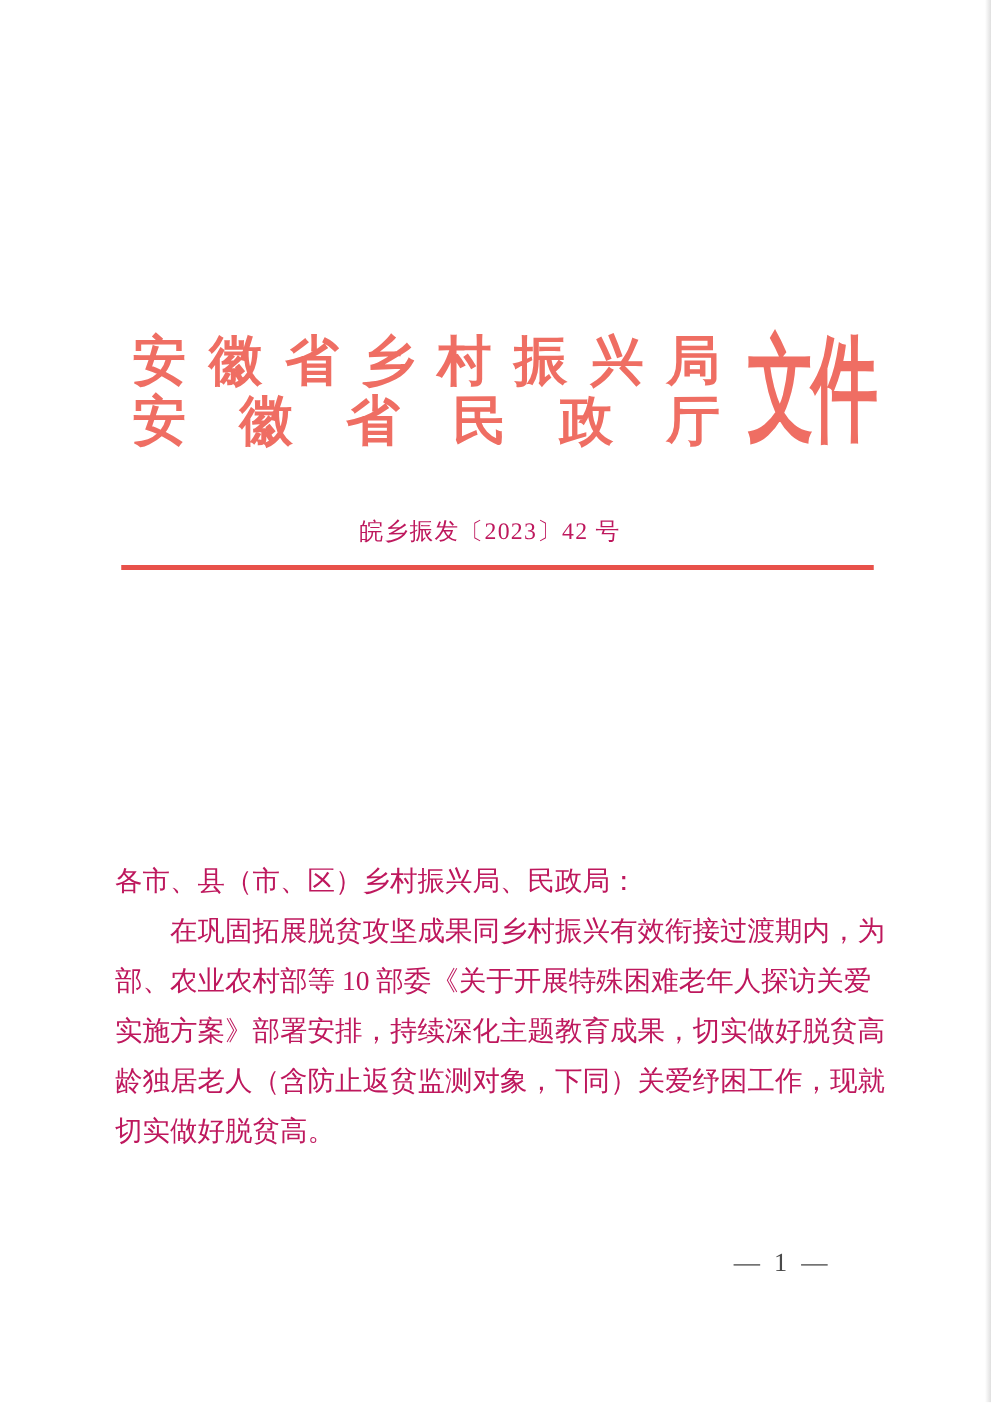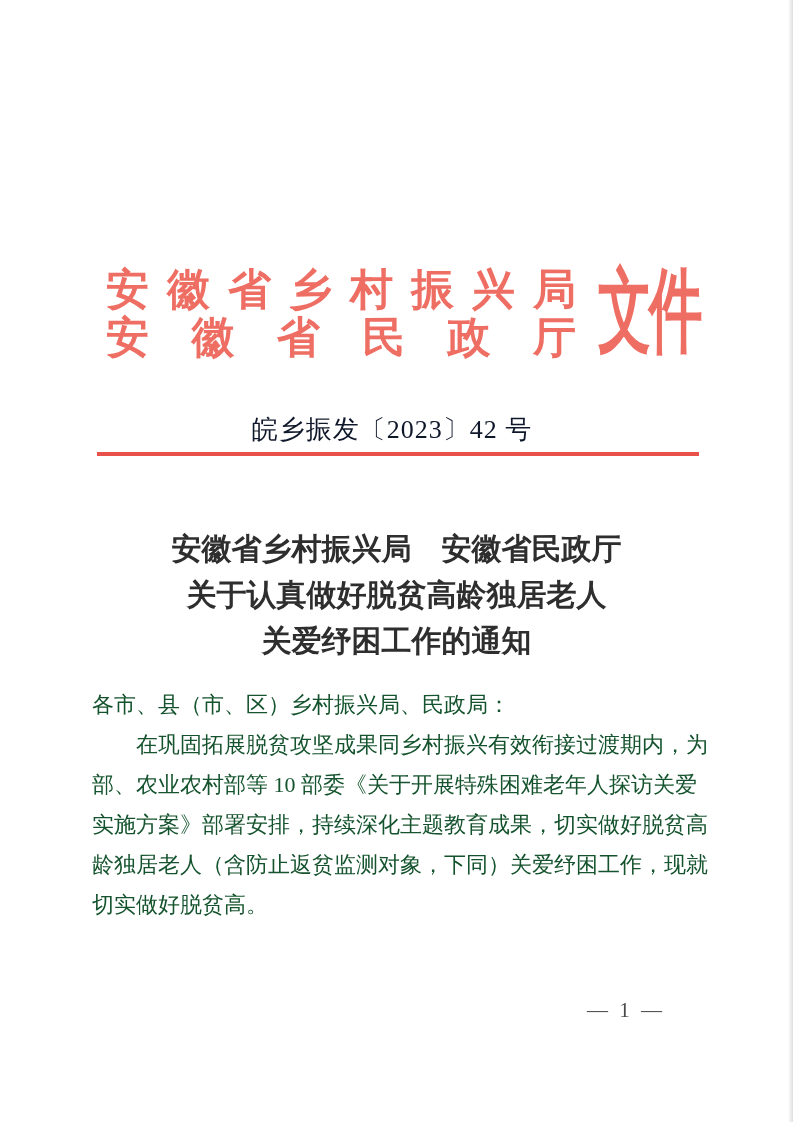--- a/index.html
+++ b/index.html
@@ -47,23 +47,23 @@
     transform-origin: left top;
     white-space: nowrap;
   }
 
   
   .doc-number {
     position: absolute;
     left: 0; top: 412px;
     width: 784px;
     text-align: center;
-    font-size: 26px;
+    font-size: 19px;
     letter-spacing: 1px;
-    color: #0f172a;
+    color: #be185d;
   }
 
   
   .red-divider {
     position: absolute;
     left: 97px; top: 452px;
     width: 602px; height: 4px;
     background: #e8514a;
   }
 
@@ -78,21 +78,21 @@
     color: #2e2e2e;
   }
   .title-line { height: 46px; line-height: 46px; white-space: nowrap; }
 
   
   .body-text {
     position: absolute;
     left: 92px; top: 685px;
     width: 616px;
     font-size: 22px;
-    color: #14532d;
+    color: #be185d;
   }
   .body-line { height: 40px; line-height: 40px; white-space: nowrap; }
   .body-line.indent { text-indent: 44px; }
 
   
   .page-number {
     position: absolute;
     top: 998px; right: 128px;
     font-size: 21px;
     letter-spacing: 3px;
@@ -126,25 +126,20 @@
           <span>厅</span>
         </div>
     </div>
     <div class="doc-word">文件</div>
   </header>
 
   <div class="doc-number">皖乡振发〔2023〕42 号</div>
 
   <div class="red-divider" style="background: rgb(232, 81, 74);"></div>
 
-  <div class="title">
-    <div class="title-line">安徽省乡村振兴局　安徽省民政厅</div>
-    <div class="title-line">关于认真做好脱贫高龄独居老人</div>
-    <div class="title-line">关爱纾困工作的通知</div>
-  </div>
 
   <div class="body-text">
     <div class="body-line">各市、县（市、区）乡村振兴局、民政局：</div>
     <div class="body-line indent">在巩固拓展脱贫攻坚成果同乡村振兴有效衔接过渡期内，为</div>
     <div class="body-line">部、农业农村部等 10 部委《关于开展特殊困难老年人探访关爱</div>
     <div class="body-line">实施方案》部署安排，持续深化主题教育成果，切实做好脱贫高</div>
     <div class="body-line">龄独居老人（含防止返贫监测对象，下同）关爱纾困工作，现就</div>
     <div class="body-line">切实做好脱贫高。</div>
   </div>
 

